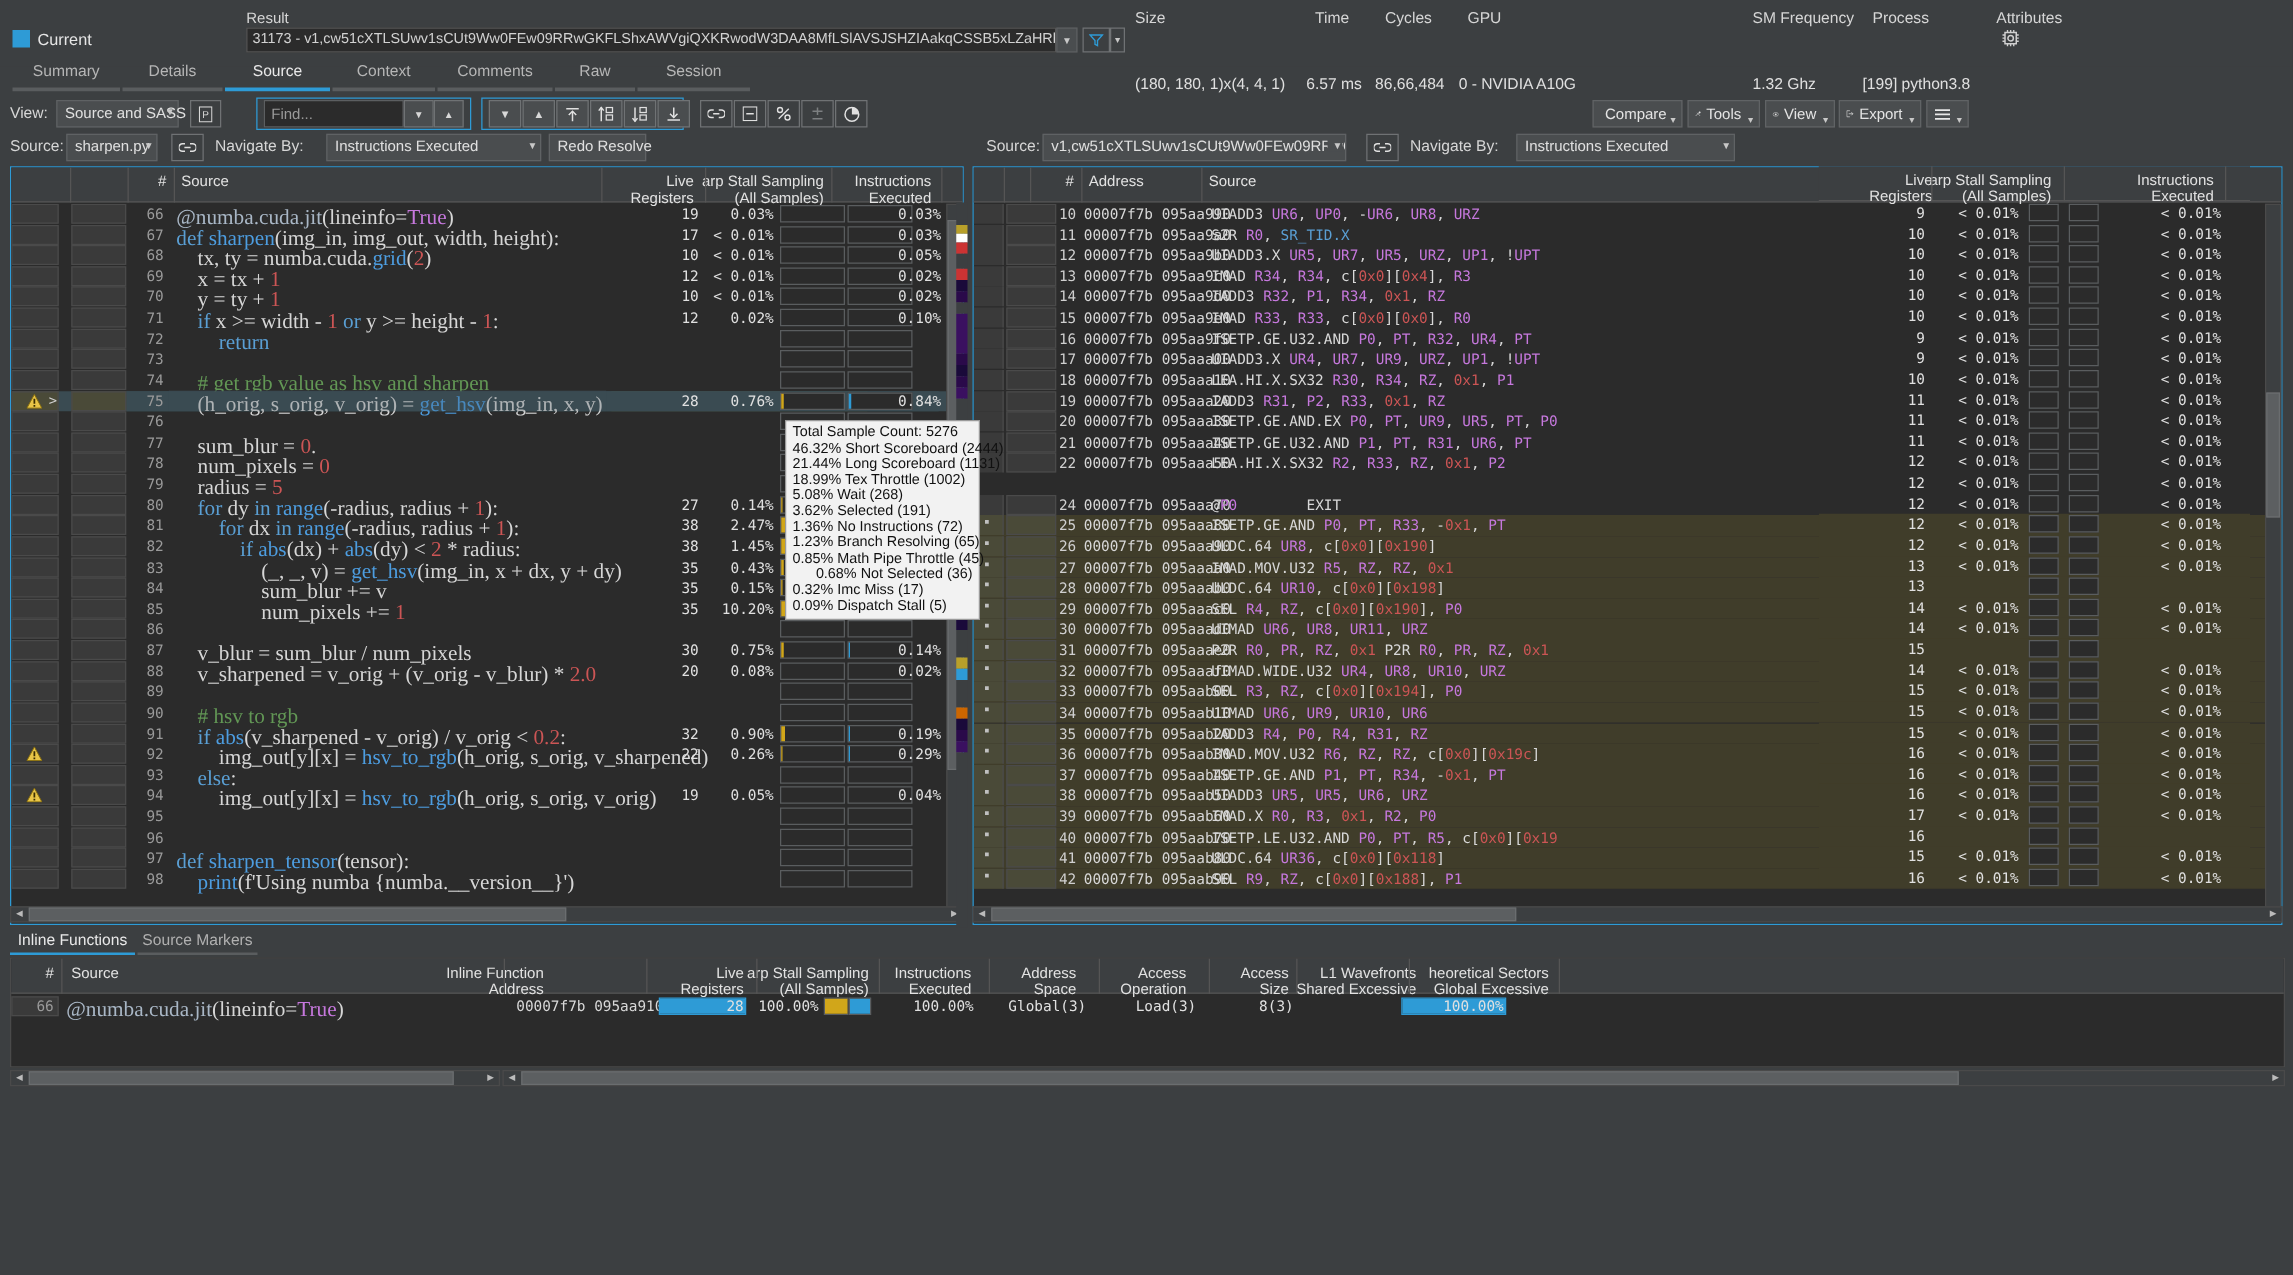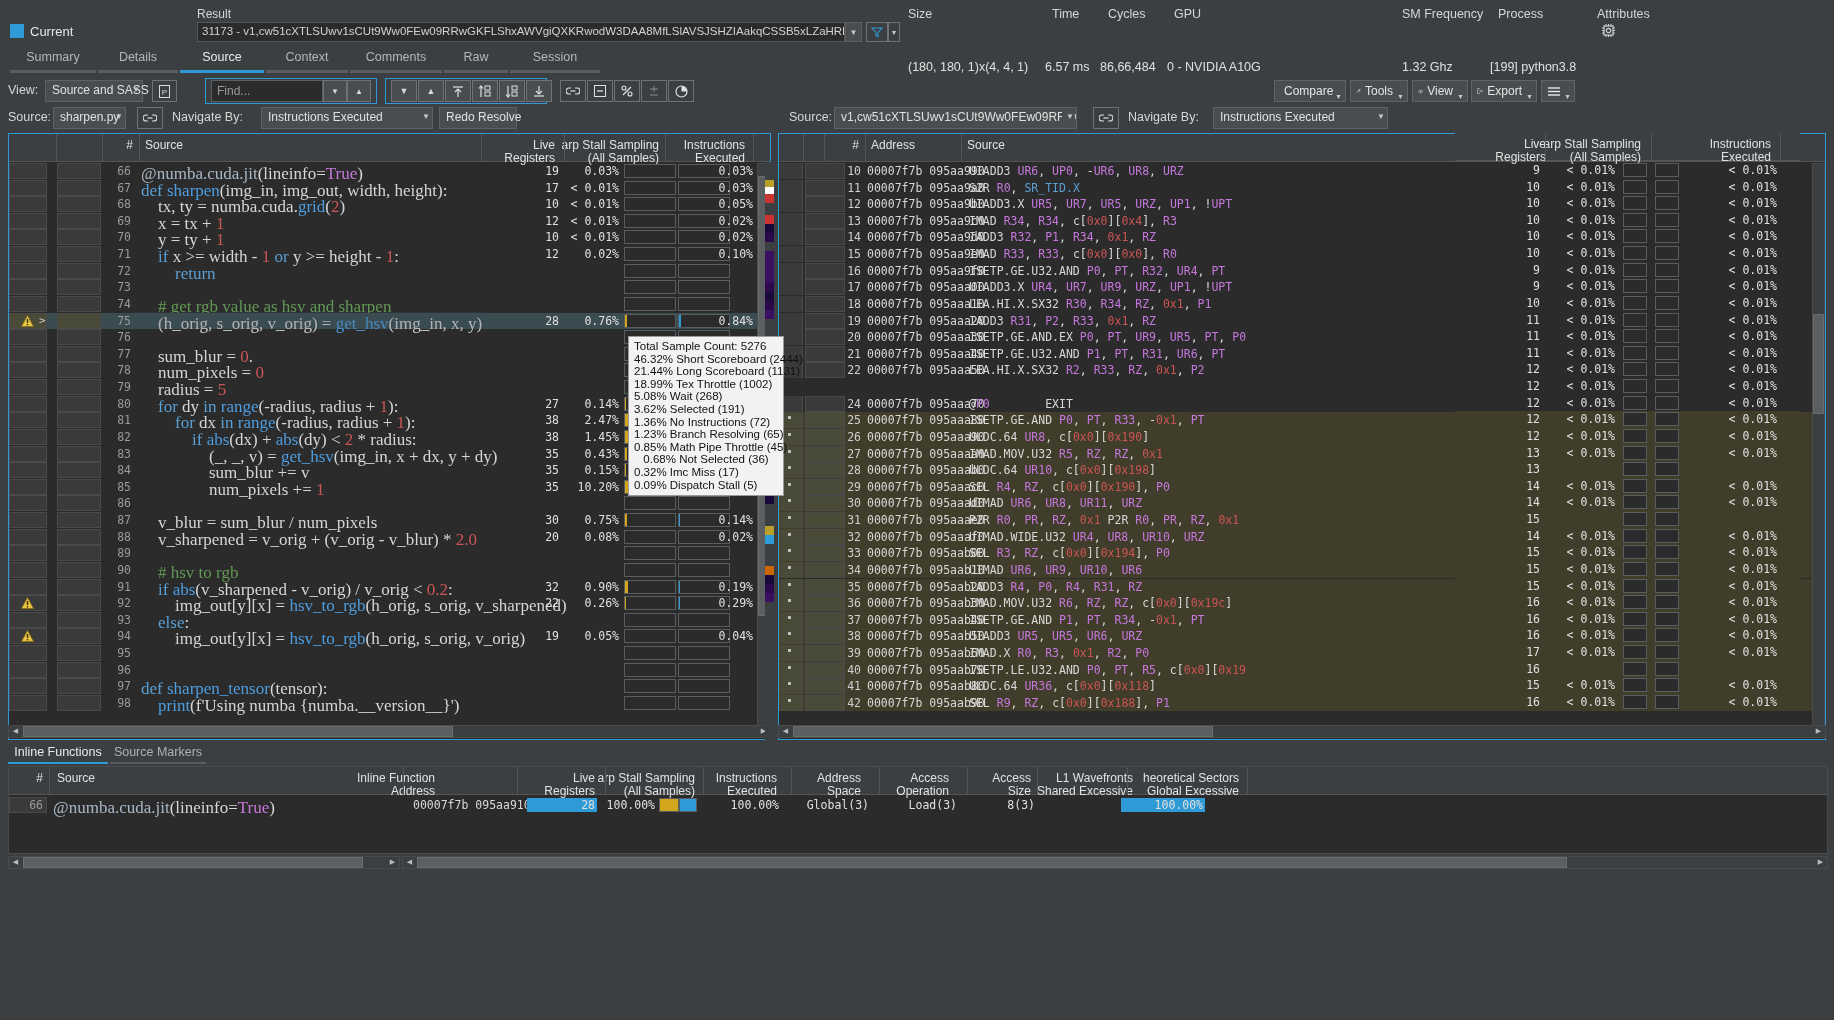--- a/index.html
+++ b/index.html
@@ -1274,21 +1274,21 @@
     <div id="tooltip-lines">
         <div>Total Sample Count: 5276</div>
         <div style="text-align: left;">46.32% Short Scoreboard (2444)</div>
         <div style="text-align: left;">21.44% Long Scoreboard (1131)</div>
         <div style="text-align: left;">18.99% Tex Throttle (1002)</div>
         <div style="text-align: left;">5.08% Wait (268)</div>
         <div style="text-align: left;">3.62% Selected (191)</div>
         <div style="text-align: left;">1.36% No Instructions (72)</div>
         <div style="text-align: left;">1.23% Branch Resolving (65)</div>
         <div style="text-align: left;">0.85% Math Pipe Throttle (45)</div>
-        <div style="text-align: center;">0.68% Not Selected (36)</div>
+        <div style="text-align: right;">0.68% Not Selected (36)</div>
         <div style="text-align: left;">0.32% Imc Miss (17)</div>
         <div style="text-align: left;">0.09% Dispatch Stall (5)</div>
       </div>
   </div>
 
   <div style="position:absolute; left:8px; top:742px; width:1820px; height:22px;">
     <div class="btab active" style="left:0px; width:100px;">Inline Functions</div>
     <div class="btab inactive" style="left:102px; width:96px;">Source Markers</div>
   </div>
 

